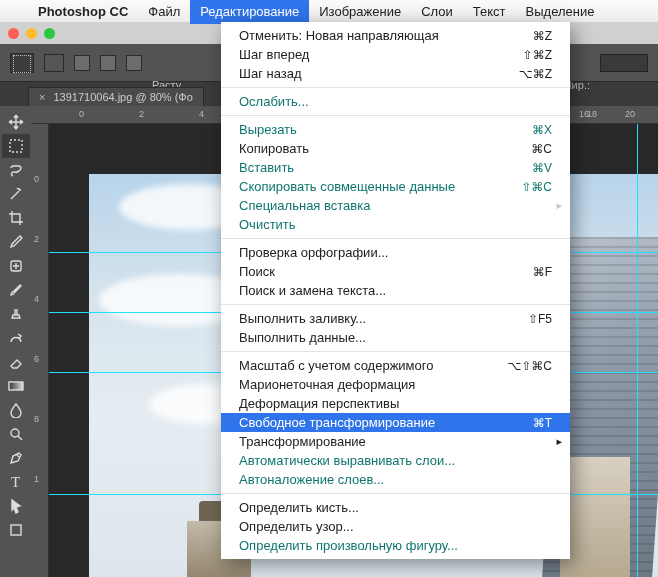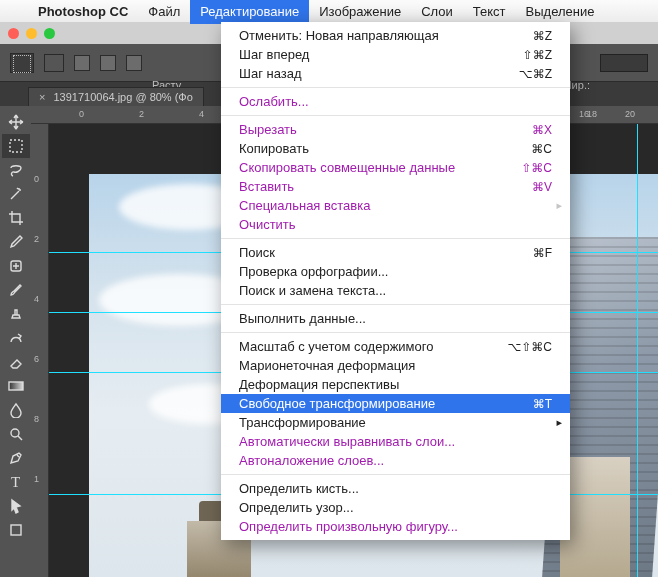--- a/index.html
+++ b/index.html
@@ -55,21 +55,21 @@
   .b1::before{content:"";position:absolute;left:12px;top:-20px;width:40px;height:20px;background:#6f6554;border-radius:4px 4px 0 0;}
   .b2{ right:-6px; width:110px; height:340px; background:linear-gradient(160deg,#b9c2cd 0%,#8d99a8 40%,#6d7885 100%); transform:skewX(-4deg);}
   .b2 .stripes{position:absolute;inset:0;background:repeating-linear-gradient(180deg,rgba(0,0,0,.12) 0 2px,transparent 2px 9px);}
   .b3{ right:28px; width:70px; height:120px; background:linear-gradient(180deg,#d8d0c2,#b5a98f);}
   .guide-h{position:absolute;left:0;right:0;height:1px;background:#20e0ff;}
   .guide-v{position:absolute;top:0;bottom:0;width:1px;background:#20e0ff;}
 
   
   .dropdown{ position:absolute; left:221px; top:22px; width:349px; background:#fff; box-shadow: 4px 6px 18px rgba(0,0,0,.4); font-size:13px; color:#222; padding:4px 0;}
   .dropdown .row{ height:19px; display:flex; align-items:center; padding:0 18px; position:relative; white-space:nowrap;}
-  .dropdown .row.disabled{ color:#a21caf;}
+  .dropdown .row.disabled{ color:#0f766e;}
   .dropdown .row.hl{ background:#2f74ea; color:#fff;}
   .dropdown .sep{ height:1px; background:#e3e3e3; margin:4px 0;}
   .dropdown .sc{ margin-left:auto; font-size:12px;}
   .dropdown .sub::after{ content:"▸"; position:absolute; right:8px; font-size:11px;}
   .dropdown .row.disabled.sub::after{ color:#c5c5c5;}
 </style>
 </head>
 <body>
 
 <div class="mac-menubar">
@@ -273,45 +273,49 @@
     <div class="sep"></div>
     <div class="row disabled">
       <span>Вырезать</span>
       <span class="sc">⌘X</span>
     </div>
     <div class="row">
       <span>Копировать</span>
       <span class="sc">⌘C</span>
     </div>
     <div class="row disabled">
+      <span>Вставить</span>
+      <span class="sc">⌘V</span>
+    </div>
+    <div class="row disabled">
       <span>Скопировать совмещенные данные</span>
       <span class="sc">⇧⌘C</span>
     </div>
-    <div class="row disabled">
-      <span>Вставить</span>
-      <span class="sc">⌘V</span>
-    </div>
     <div class="row disabled sub">
       <span>Специальная вставка</span>
     </div>
     <div class="row disabled">
       <span>Очистить</span>
     </div>
     <div class="sep"></div>
     <div class="row">
+      <span>Проверка орфографии...</span>
+    </div>
+    <div class="row">
       <span>Поиск</span>
       <span class="sc">⌘F</span>
     </div>
     <div class="row">
-      <span>Проверка орфографии...</span>
-    </div>
-    <div class="row">
       <span>Поиск и замена текста...</span>
     </div>
     <div class="sep"></div>
+    <div class="row">
+      <span>Выполнить заливку...</span>
+      <span class="sc">⇧F5</span>
+    </div>
     <div class="row">
       <span>Выполнить данные...</span>
     </div>
     <div class="sep"></div>
     <div class="row">
       <span>Масштаб с учетом содержимого</span>
       <span class="sc">⌥⇧⌘C</span>
     </div>
     <div class="row">
       <span>Марионеточная деформация</span>

